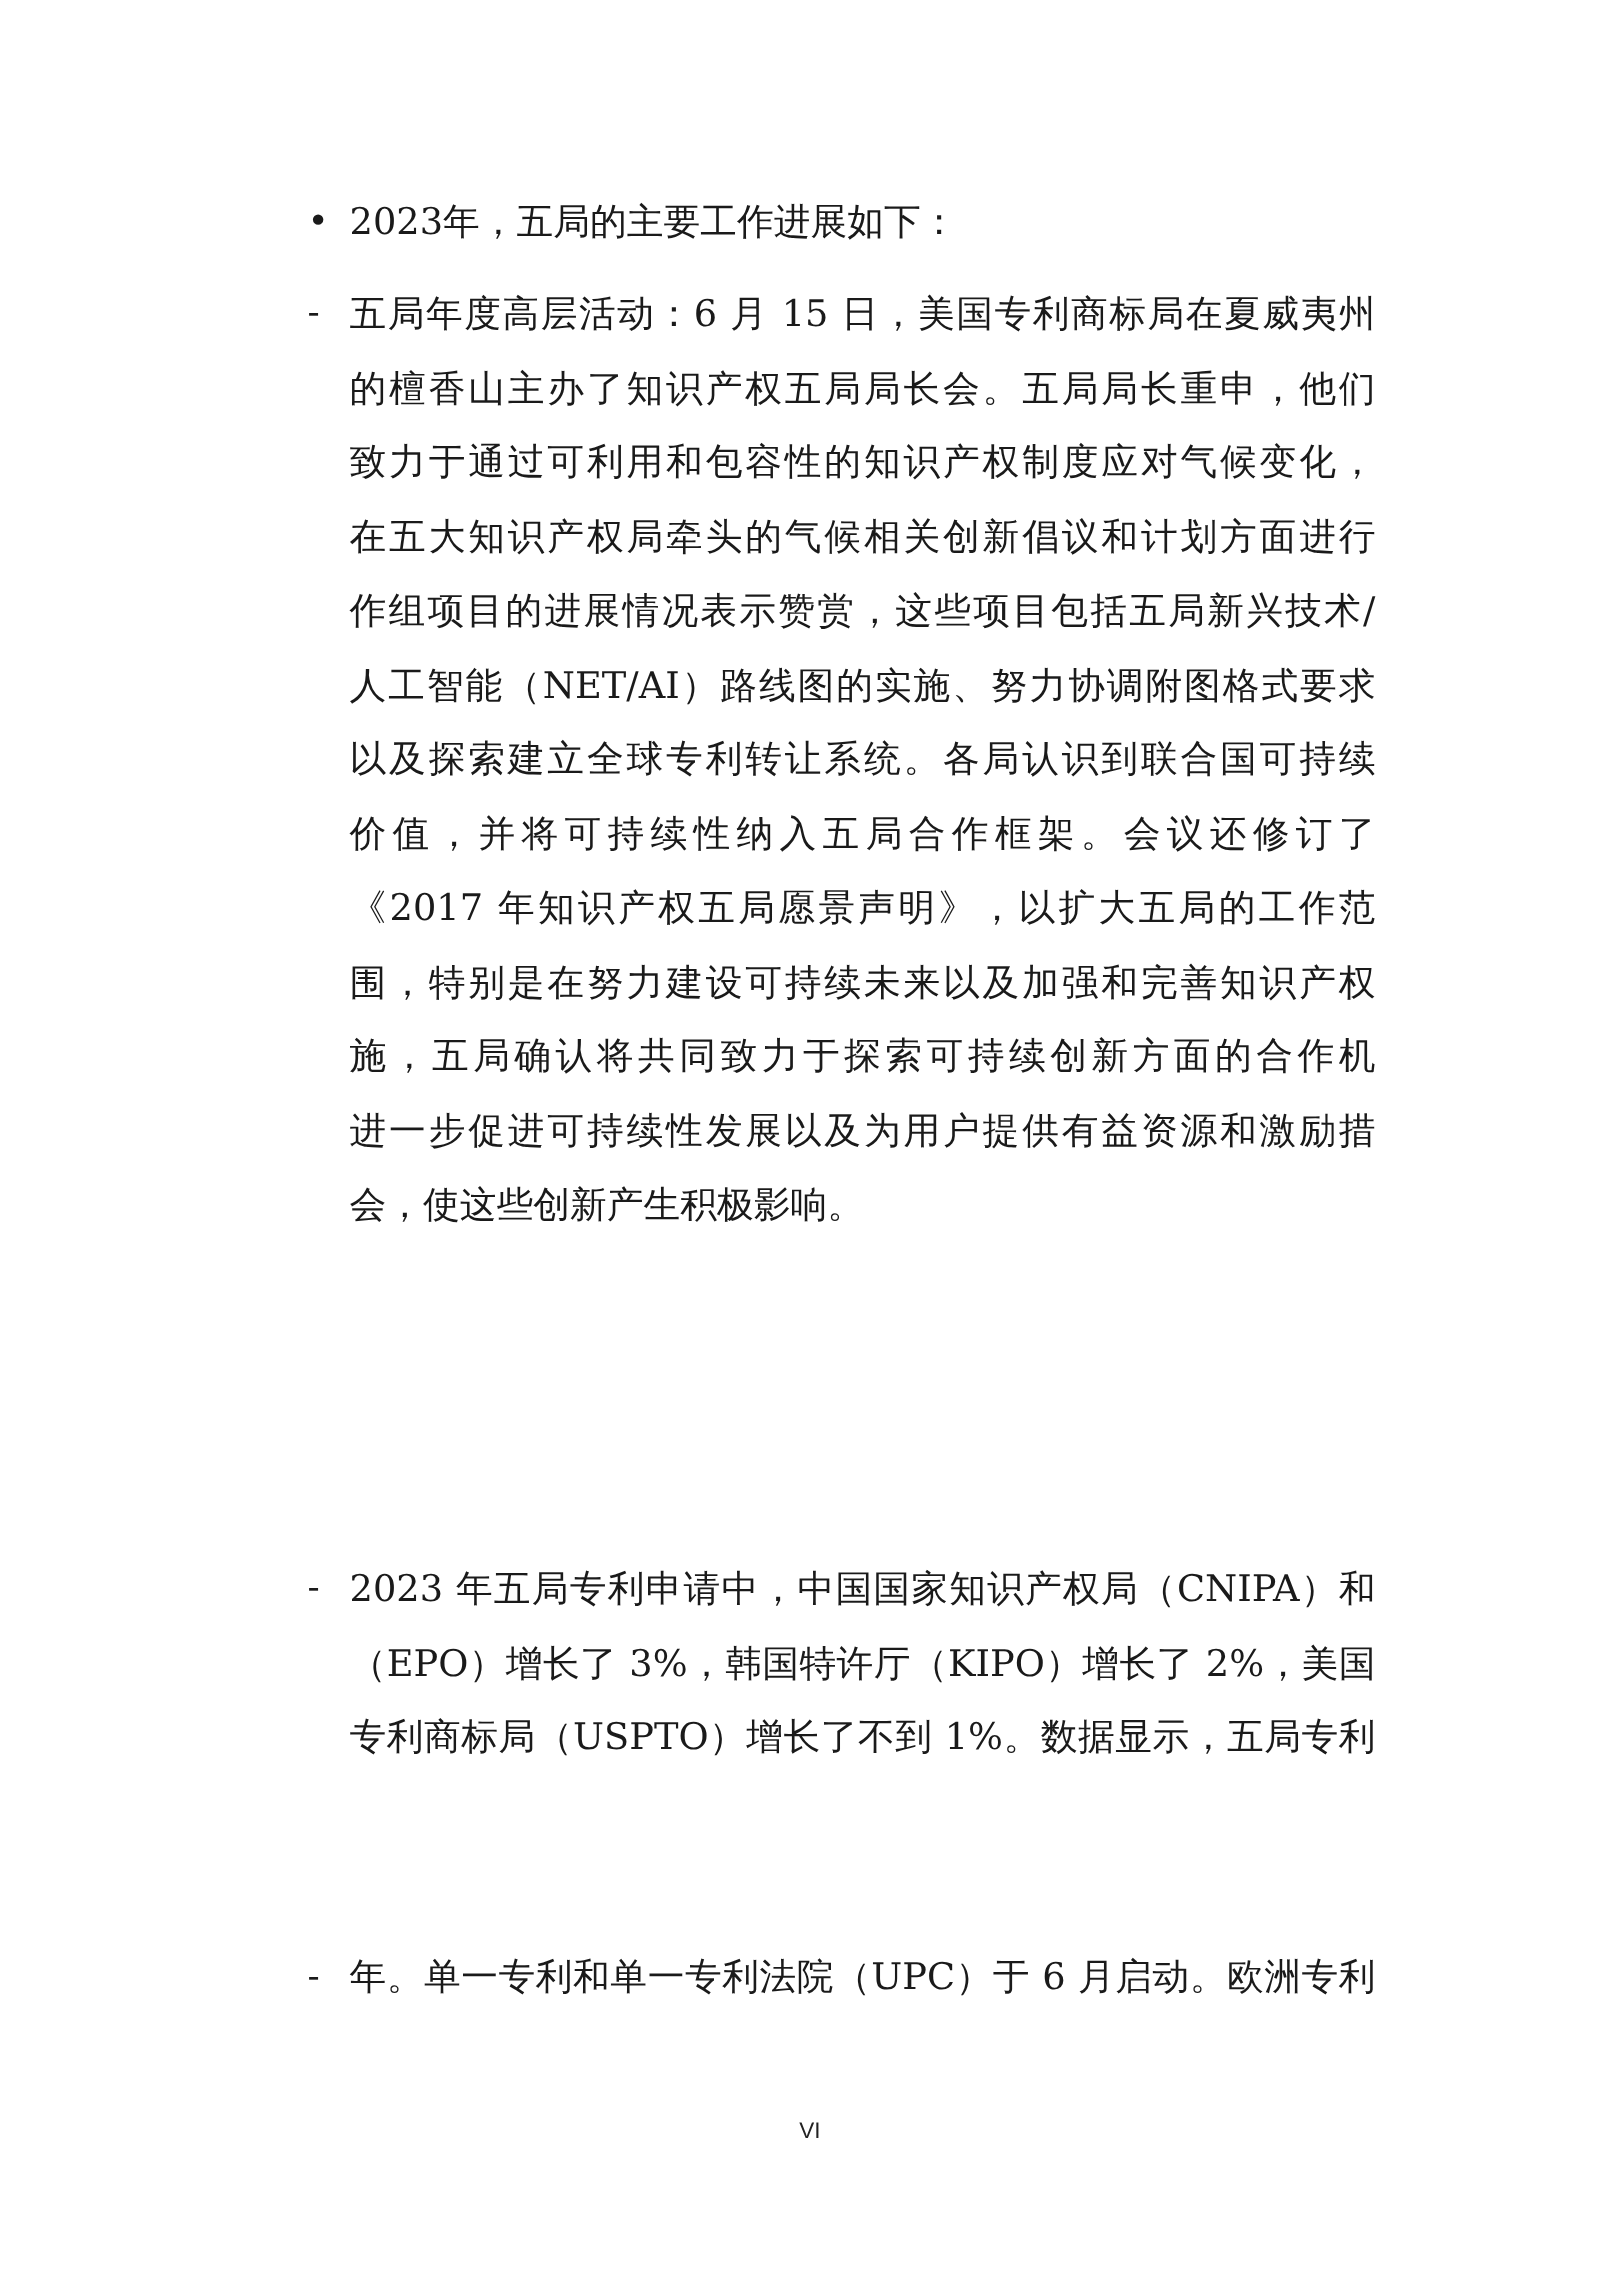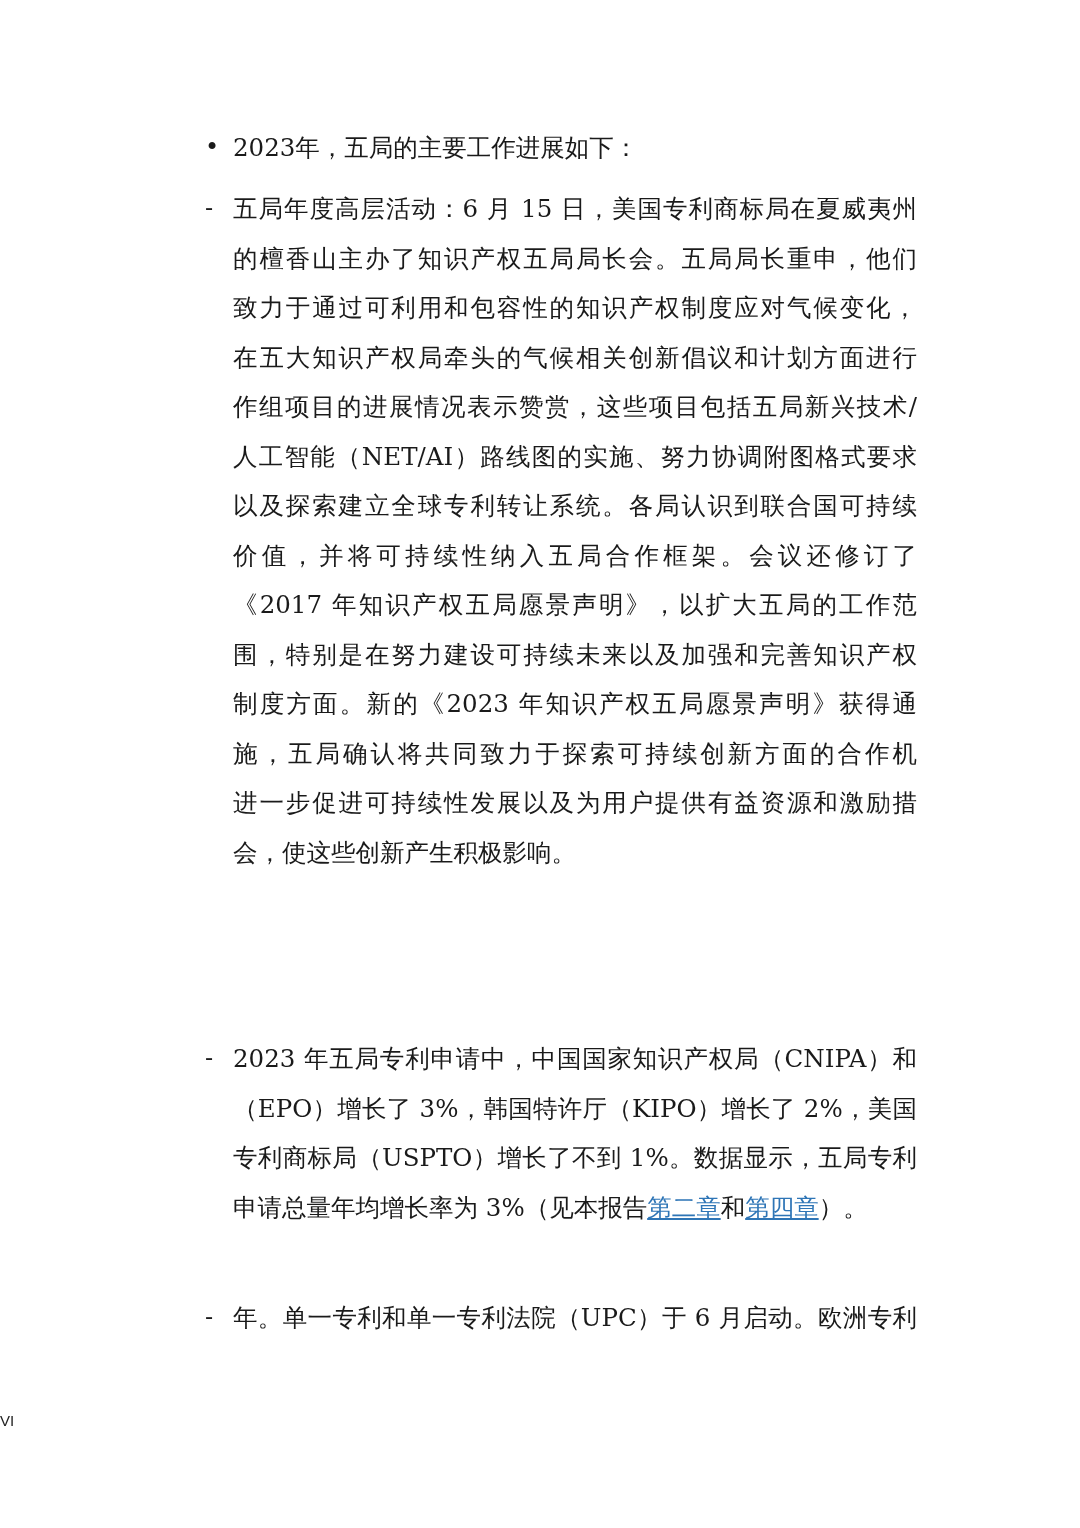--- a/index.html
+++ b/index.html
@@ -8,21 +8,21 @@
       font-family: "DejaVu Serif", "Liberation Serif", serif;
       color: #1a1a1a;
     }
     .page { position: absolute; left: 0; top: 0; width: 1080px; height: 1528px; }
     .item { position: absolute; left: 233px; width: 684px; font-size: 24.5px; line-height: 49.5px; }
     .marker { position: absolute; left: -28px; top: 0; width: 20px; font-size: 24px; }
     .line { display: block; white-space: nowrap; text-align: justify; text-align-last: justify; height: 49.5px; }
     .line.last { text-align-last: left; }
     a.link { color: #2e75b6; text-decoration: underline; }
     .page-number {
-      position: absolute; top: 1412px; left: 0; width: 1080px; text-align: left;
+      position: absolute; top: 1412px; left: 0; width: 1080px; text-align: center;
       font-family: "Liberation Sans", sans-serif; font-size: 15px; color: #222;
     }
   </style>
 </head>
 <body>
 
 <div class="page">
 
   <div class="item" style="top:123px;">
     <span class="marker">•</span>
@@ -34,32 +34,30 @@
     <span class="line">五局年度高层活动：6 月 15 日，美国专利商标局在夏威夷州</span>
     <span class="line">的檀香山主办了知识产权五局局长会。五局局长重申，他们</span>
     <span class="line">致力于通过可利用和包容性的知识产权制度应对气候变化，</span>
     <span class="line">在五大知识产权局牵头的气候相关创新倡议和计划方面进行</span>
     <span class="line">作组项目的进展情况表示赞赏，这些项目包括五局新兴技术/</span>
     <span class="line">人工智能（NET/AI）路线图的实施、努力协调附图格式要求</span>
     <span class="line">以及探索建立全球专利转让系统。各局认识到联合国可持续</span>
     <span class="line">价值，并将可持续性纳入五局合作框架。会议还修订了</span>
     <span class="line">《2017 年知识产权五局愿景声明》，以扩大五局的工作范</span>
     <span class="line">围，特别是在努力建设可持续未来以及加强和完善知识产权</span>
-    <span class="line">制度方面。新的《2023 年知识产权五局愿景声明》获得通</span>
     <span class="line">施，五局确认将共同致力于探索可持续创新方面的合作机</span>
     <span class="line">进一步促进可持续性发展以及为用户提供有益资源和激励措</span>
     <span class="line last">会，使这些创新产生积极影响。</span>
   </div>
 
   <div class="item" style="top:1034px;">
     <span class="marker">-</span>
     <span class="line">2023 年五局专利申请中，中国国家知识产权局（CNIPA）和</span>
     <span class="line">（EPO）增长了 3%，韩国特许厅（KIPO）增长了 2%，美国</span>
     <span class="line">专利商标局（USPTO）增长了不到 1%。数据显示，五局专利</span>
-    <span class="line last"><span>申请总量年均增长率为 3%（见本报告</span><a class="link" href="#">第二章</a><span>和</span><a class="link" href="#">第四章</a><span>）。</span></span>
   </div>
 
   <div class="item" style="top:1293px;">
     <span class="marker">-</span>
     <span class="line">年。单一专利和单一专利法院（UPC）于 6 月启动。欧洲专利</span>
   </div>
 
   <div class="page-number">VI</div>
 </div>
 

